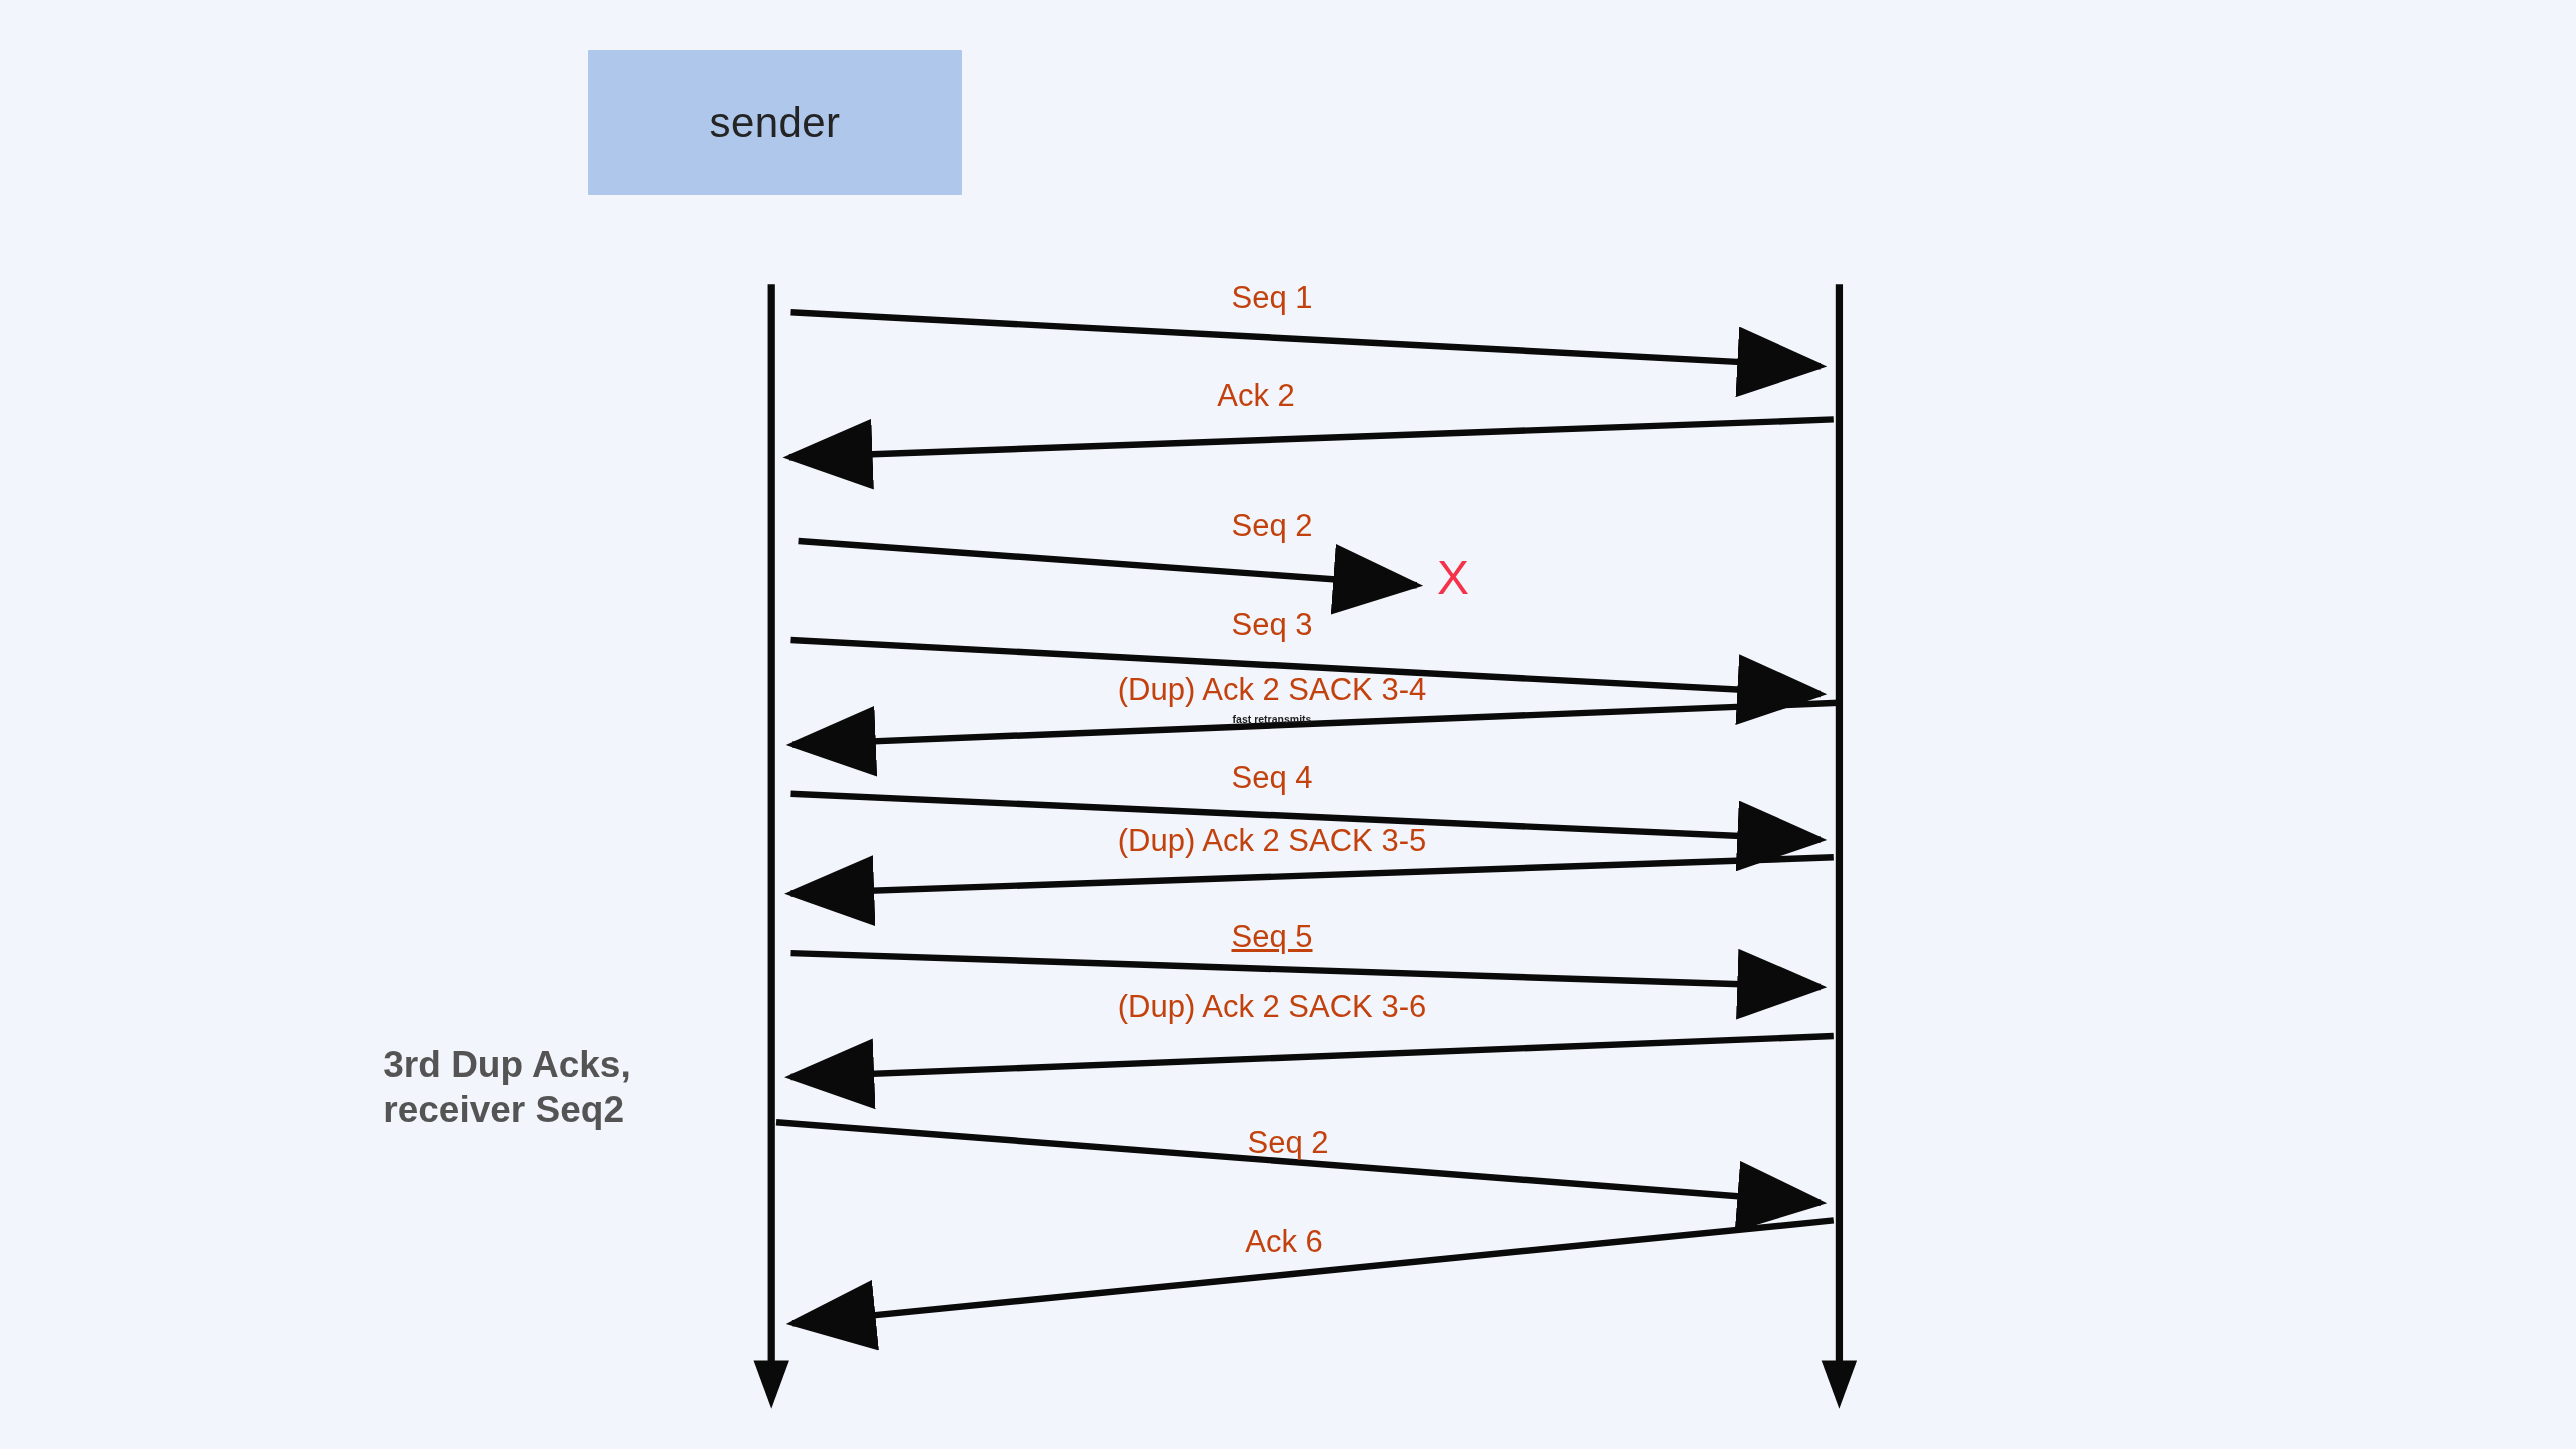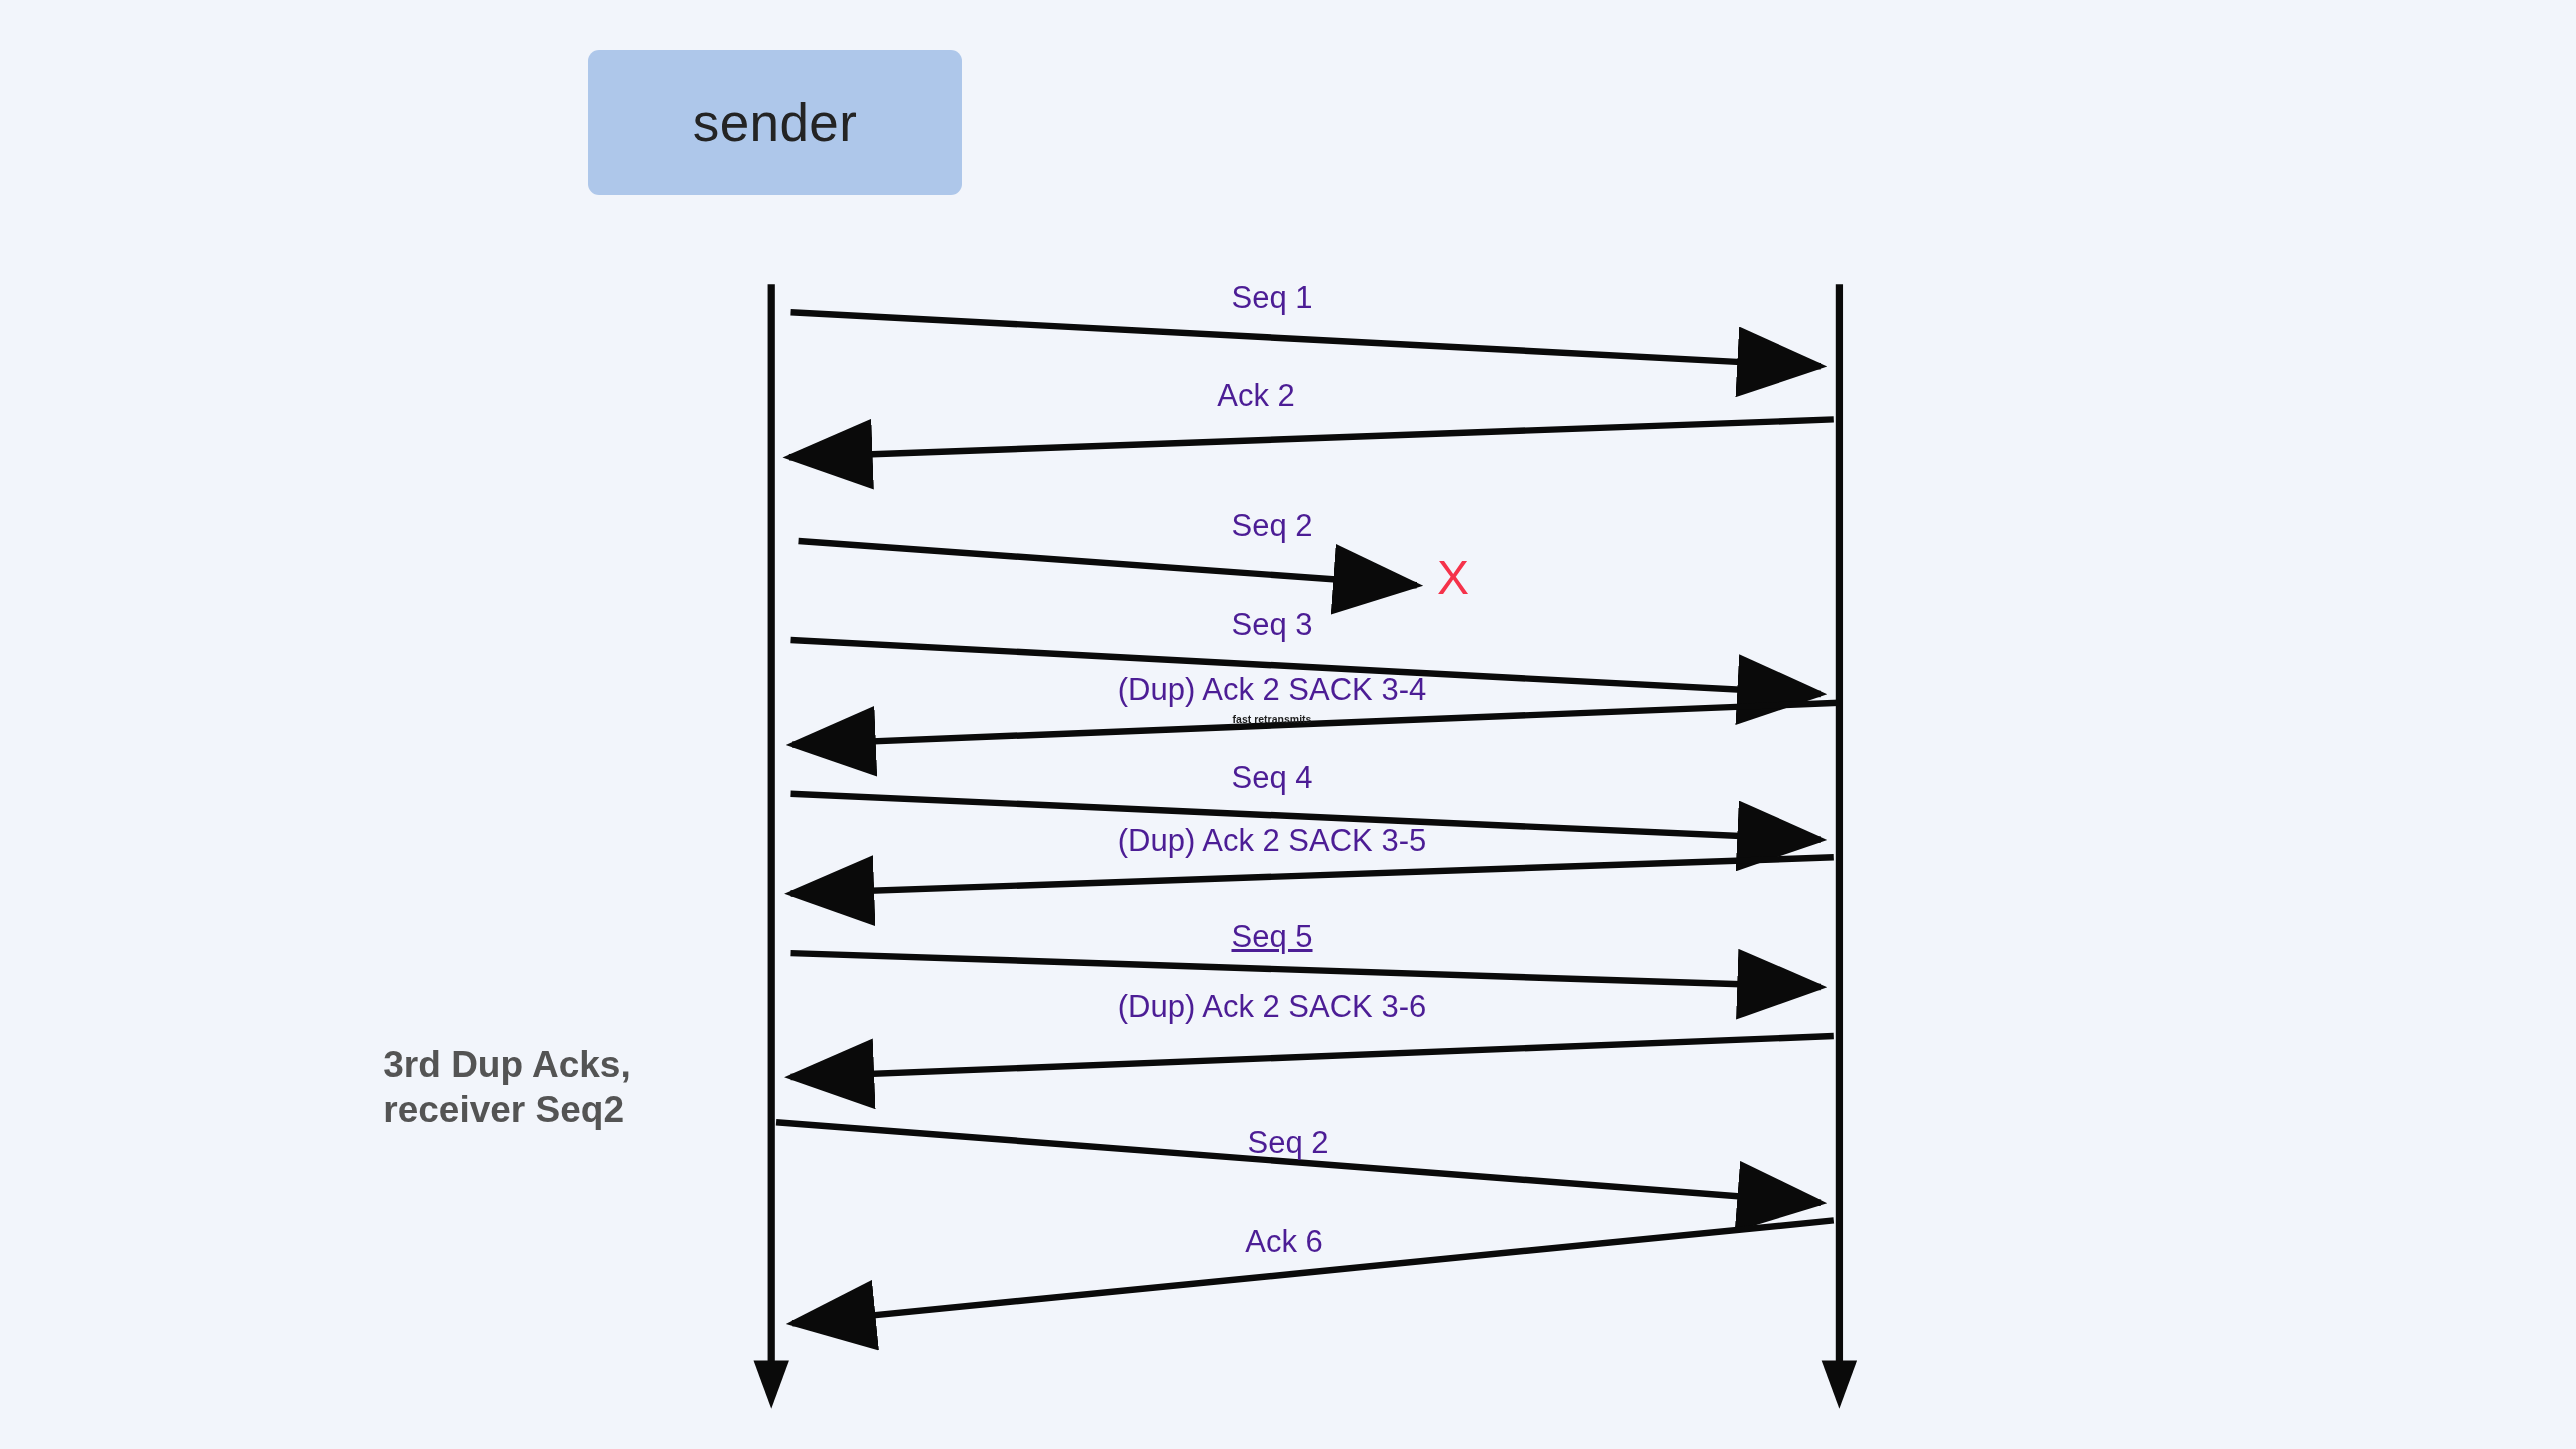--- a/index.html
+++ b/index.html
@@ -9,32 +9,32 @@
     font-family:"Liberation Sans","DejaVu Sans",sans-serif;
     overflow:hidden;
     position:relative;
   }
   #stage{position:absolute;left:0;top:0;width:2576px;height:1449px;}
   svg#diagram{position:absolute;left:0;top:0;width:2576px;height:1449px;display:block;}
 
   .lifebox{
     position:absolute;
     background:#aec7ea;
-    border-radius:11px;
+    border-radius:1px;
     display:flex;align-items:center;justify-content:center;
     color:#242424;
-    font-size:53px;
+    font-size:42px;
     letter-spacing:0.4px;
   }
   #box-sender{left:588px;top:50px;width:374px;height:145px;}
   #box-receiver{left:1654px;top:50px;width:370px;height:145px;}
 
   .msg-label{
     position:absolute;
-    color:#4c1d95;
+    color:#c2410c;
     font-size:31px;
     white-space:nowrap;
     transform:translateX(-50%);
   }
   .tiny-note{
     position:absolute;
     color:#1d1d1d;
     font-size:10.5px;
     white-space:nowrap;
     transform:translateX(-50%);

